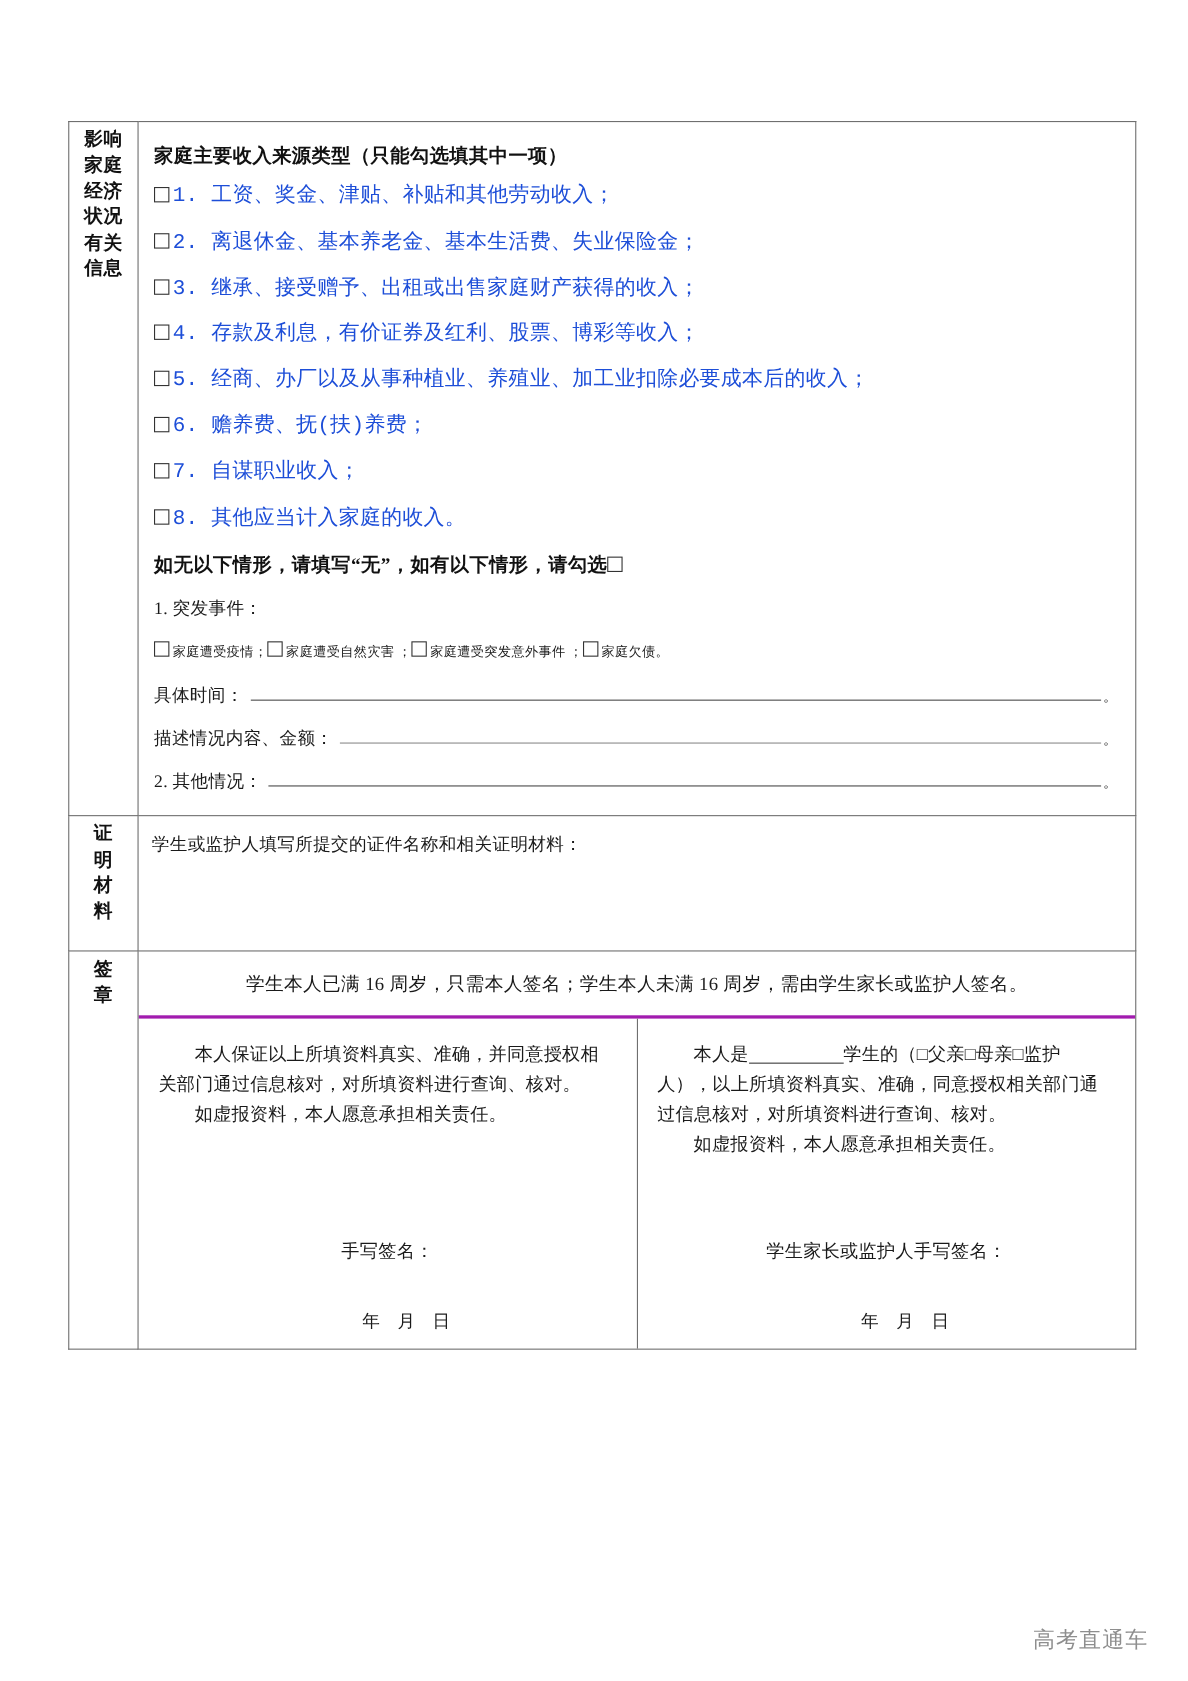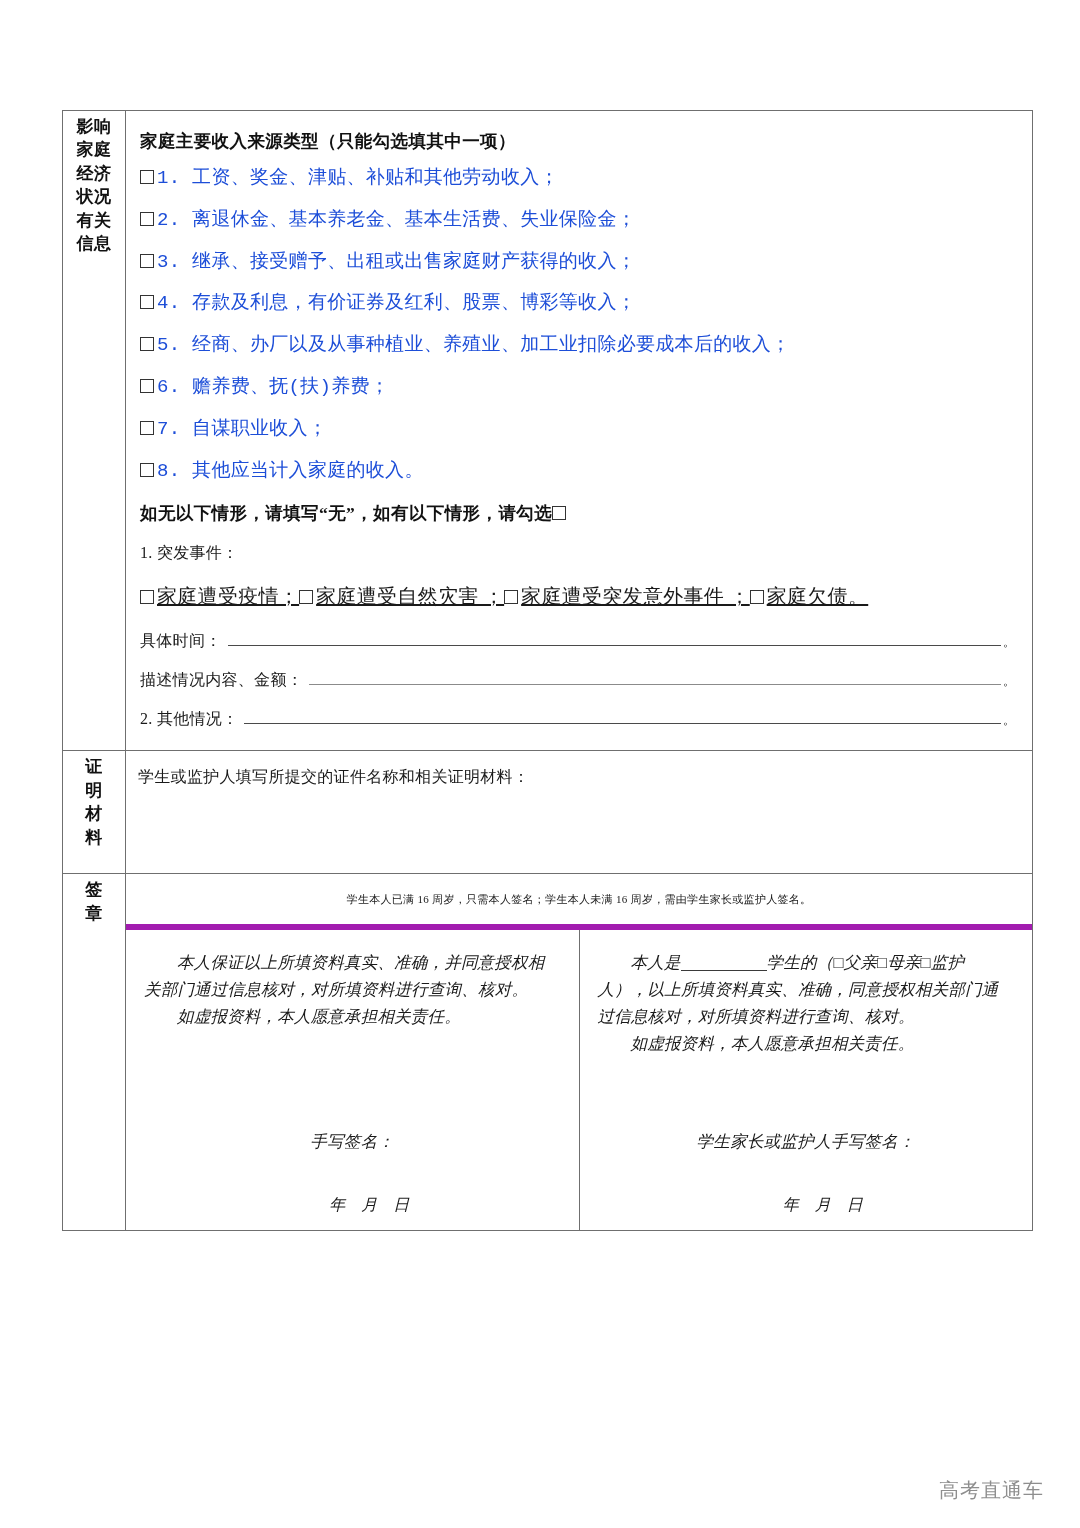--- a/index.html
+++ b/index.html
@@ -89,24 +89,23 @@
     margin: 2px 0 18px 2px;
   }
   .bold-line .chk { vertical-align: -1px; }
 
   .sub-line {
     font-size: 16px;
     margin: 0 0 19px 2px;
     letter-spacing: 0.3px;
   }
   .chk-row {
-    font-size: 20px;
+    font-size: 12px;
     margin: 0 0 20px 2px;
     letter-spacing: 0.3px;
-    text-decoration: underline;
   }
   .fill-row {
     font-size: 16px;
     margin: 0 0 17px 2px;
     display: flex;
     align-items: baseline;
     letter-spacing: 0.3px;
   }
   .fill-row .fl-label { white-space: nowrap; }
   .fill-row .fl-line {
@@ -124,38 +123,37 @@
     height: 92px;
   }
   .proof-text {
     font-size: 16px;
     letter-spacing: 0.3px;
   }
 
   
   .sig-wrap { padding: 0; }
   .sig-note {
-    font-size: 11px;
+    font-size: 17px;
     text-align: center;
     padding: 18px 10px 17px 10px;
-    border-bottom: 6px solid #a21caf;
+    border-bottom: 3px solid #a21caf;
     letter-spacing: 0.3px;
   }
   .sig-cols {
     display: flex;
     width: 100%;
   }
   .sig-box {
     flex: 1 1 0;
     padding: 20px 18px 14px 18px;
     min-height: 300px;
     display: flex;
     flex-direction: column;
     box-sizing: border-box;
-    font-style: italic;
   }
   .sig-box.left { border-right: 1px solid #6f6f6f; }
   .sig-para {
     font-size: 16.5px;
     line-height: 1.62;
     text-indent: 2em;
     letter-spacing: 0.2px;
     margin: 0;
   }
   .sig-para.second { margin-top: 0px; }

